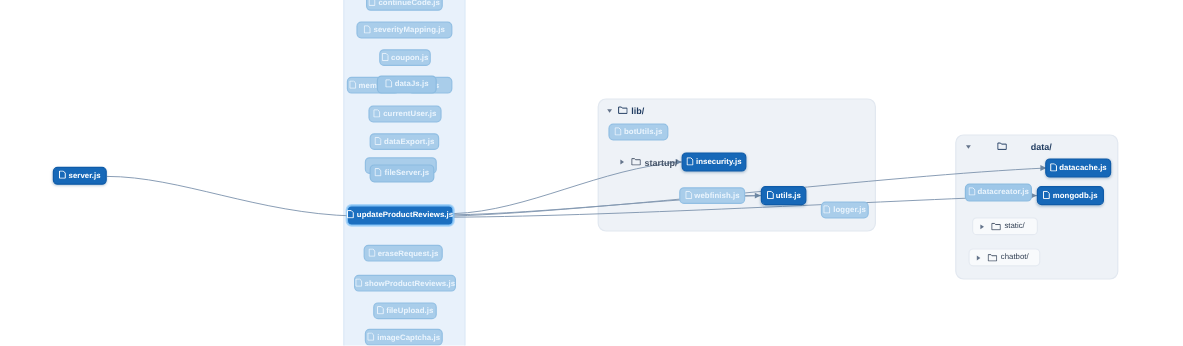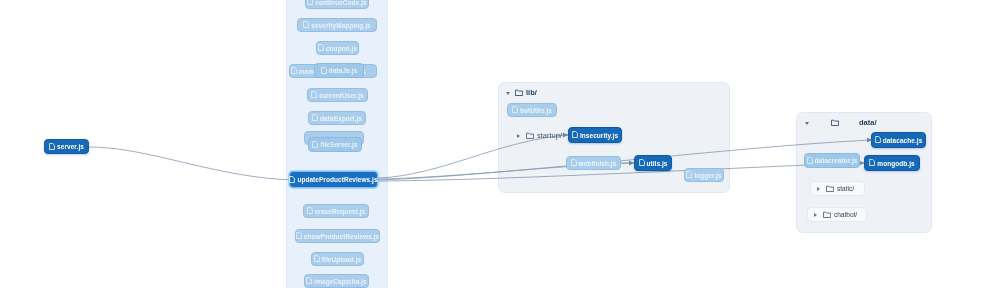--- a/index.html
+++ b/index.html
@@ -26,21 +26,21 @@
   .panel-lib{
     background:#eef2f7;
     border:1px solid #e2e8f0;
   }
   .panel-data{
     background:#eef2f7;
     border:1px solid #e2e8f0;
   }
   .panel-hdr{
     position:absolute;
-    display:flex;align-items:center;gap:3px;
+    display:flex;gap:3px;
     font-size:7.5px;font-weight:bold;color:#1e3a5f;
     white-space:nowrap;
   }
   .chev{
     display:inline-block;width:7px;height:7px;
     position:relative;flex:0 0 auto;
   }
   .chev::before{
     content:"";position:absolute;left:1px;top:2px;
     border-left:3px solid #64748b;
@@ -299,21 +299,21 @@
 
   <div class="node node-dim" style="left:507px;top:103px;width:50px;height:14px;">
     <span class="fic">
       <svg width="6" height="7" viewBox="0 0 6 7">
           <path d="M0.6 0.5h3.1l1.7 1.7v4.3h-4.8z" fill="none" stroke="#eaf4fd" stroke-width="0.8"></path>
         </svg>
     </span>
     <span>botUtils.js</span>
   </div>
 
-  <div class="panel-hdr" style="left:516px;top:131px;font-weight:normal;color:#475569;">
+  <div class="panel-hdr" style="left:516px;top:131px;font-weight:bold;color:#475569;">
     <span class="chev"></span>
     <span class="folder">
       <svg width="8" height="7" viewBox="0 0 8 7">
           <path d="M0.5 1.2h2.3l.8.9h4.0v4.4h-7.1z" fill="none" stroke="#475569" stroke-width="0.8"></path>
         </svg>
     </span>
     <span>startup/</span>
   </div>
 
   <div class="node node-sel" style="left:568px;top:127px;width:54px;height:16px;">

